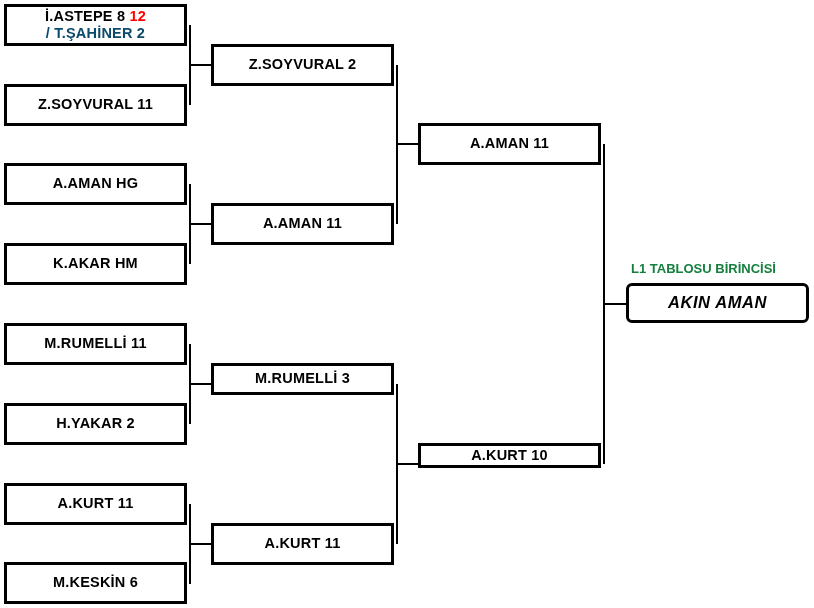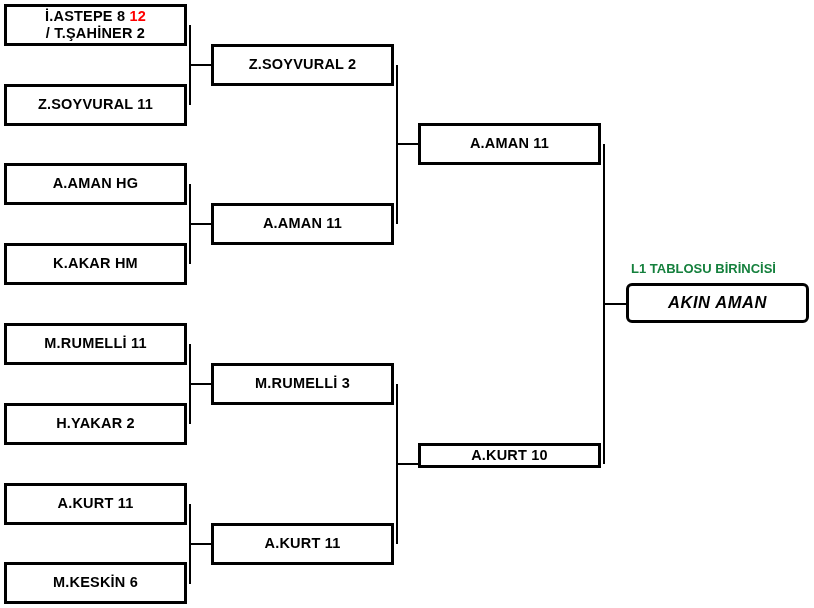--- a/index.html
+++ b/index.html
@@ -40,21 +40,21 @@
     box-sizing: border-box;
   }
   .box .l1, .box .l2 {
     display: block;
     white-space: nowrap;
   }
   .score-red {
     color: #ff0000;
   }
   .red-line {
-    color: #000000;
+    color: #0c4a6e;
   }
   .winner-box {
     font-style: italic;
     font-size: 16.5px;
     letter-spacing: 0.6px;
     border-radius: 6px;
   }
   .winner-label {
     position: absolute;
     font-weight: bold;
@@ -147,21 +147,21 @@
         <span class="l1">Z.SOYVURAL  2</span>
       </span>
   </div>
 
   <div class="box" style="left:211px; top:203px; width:183px; height:42px;">
     <span class="line-wrap">
         <span class="l1">A.AMAN  11</span>
       </span>
   </div>
 
-  <div class="box" style="left:211px; top:363px; width:183px; height:42px;justify-content:center;">
+  <div class="box" style="left:211px; top:363px; width:183px; height:32px;justify-content:center;">
     <span class="line-wrap">
         <span class="l1">M.RUMELLİ  3</span>
       </span>
   </div>
 
   <div class="box" style="left:211px; top:523px; width:183px; height:42px;">
     <span class="line-wrap">
         <span class="l1">A.KURT  11</span>
       </span>
   </div>

